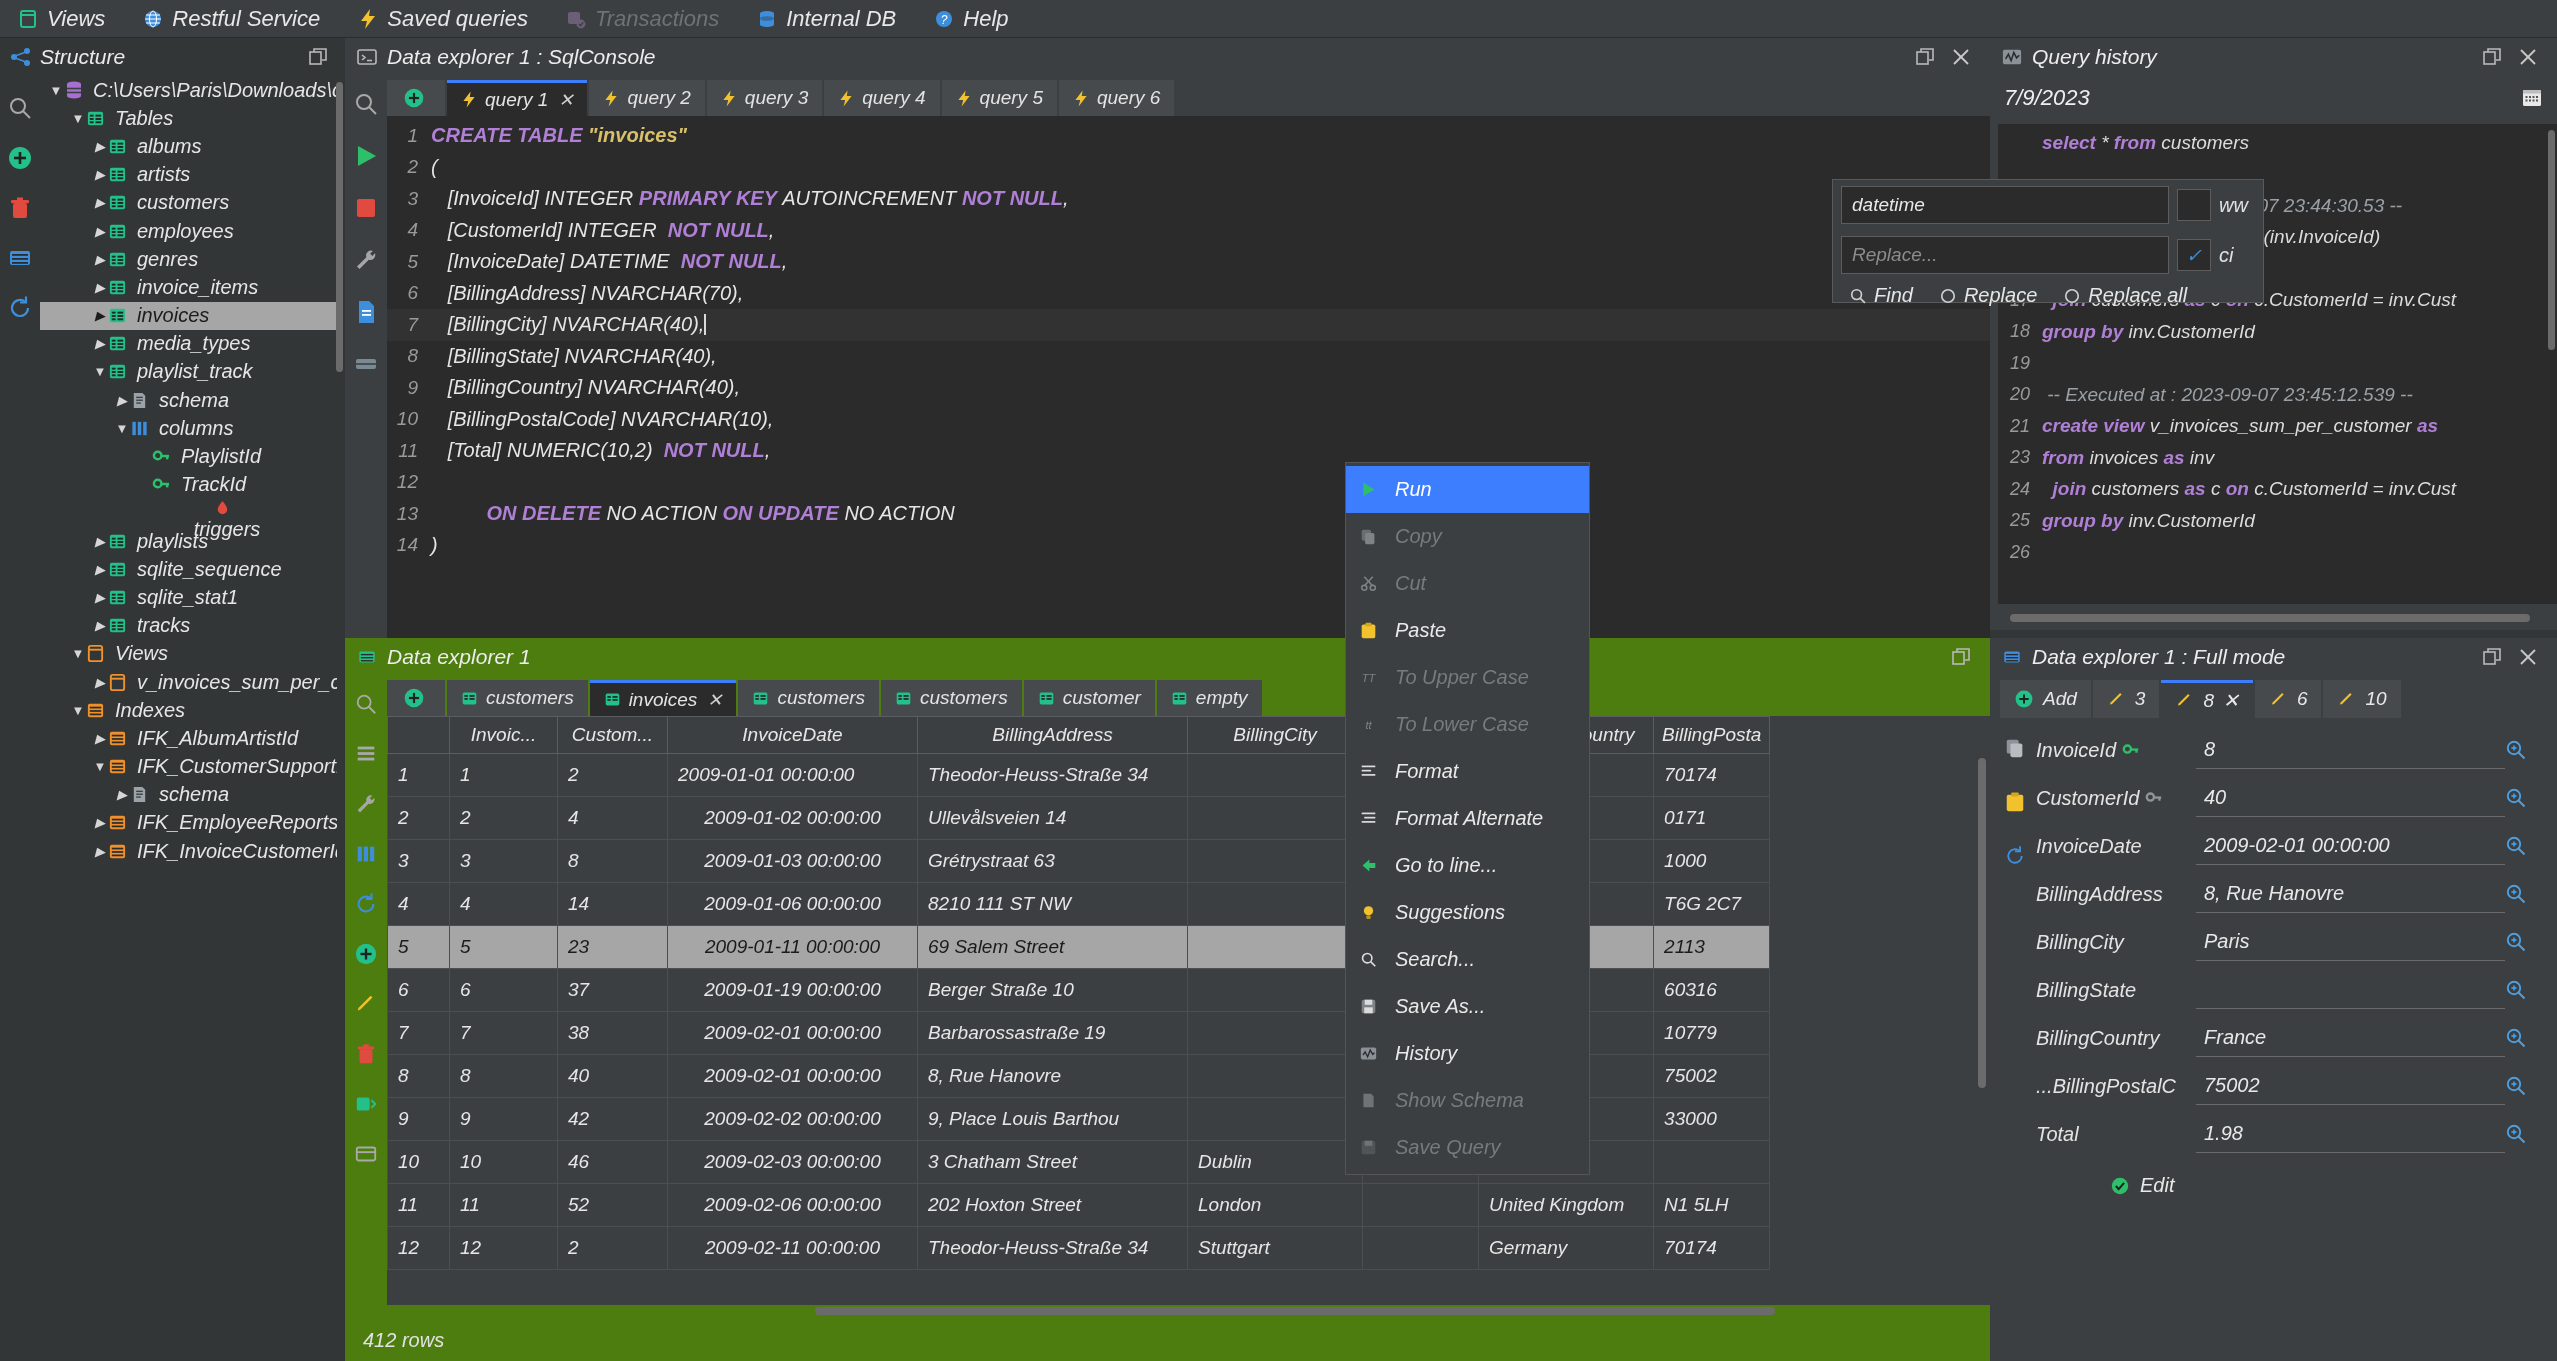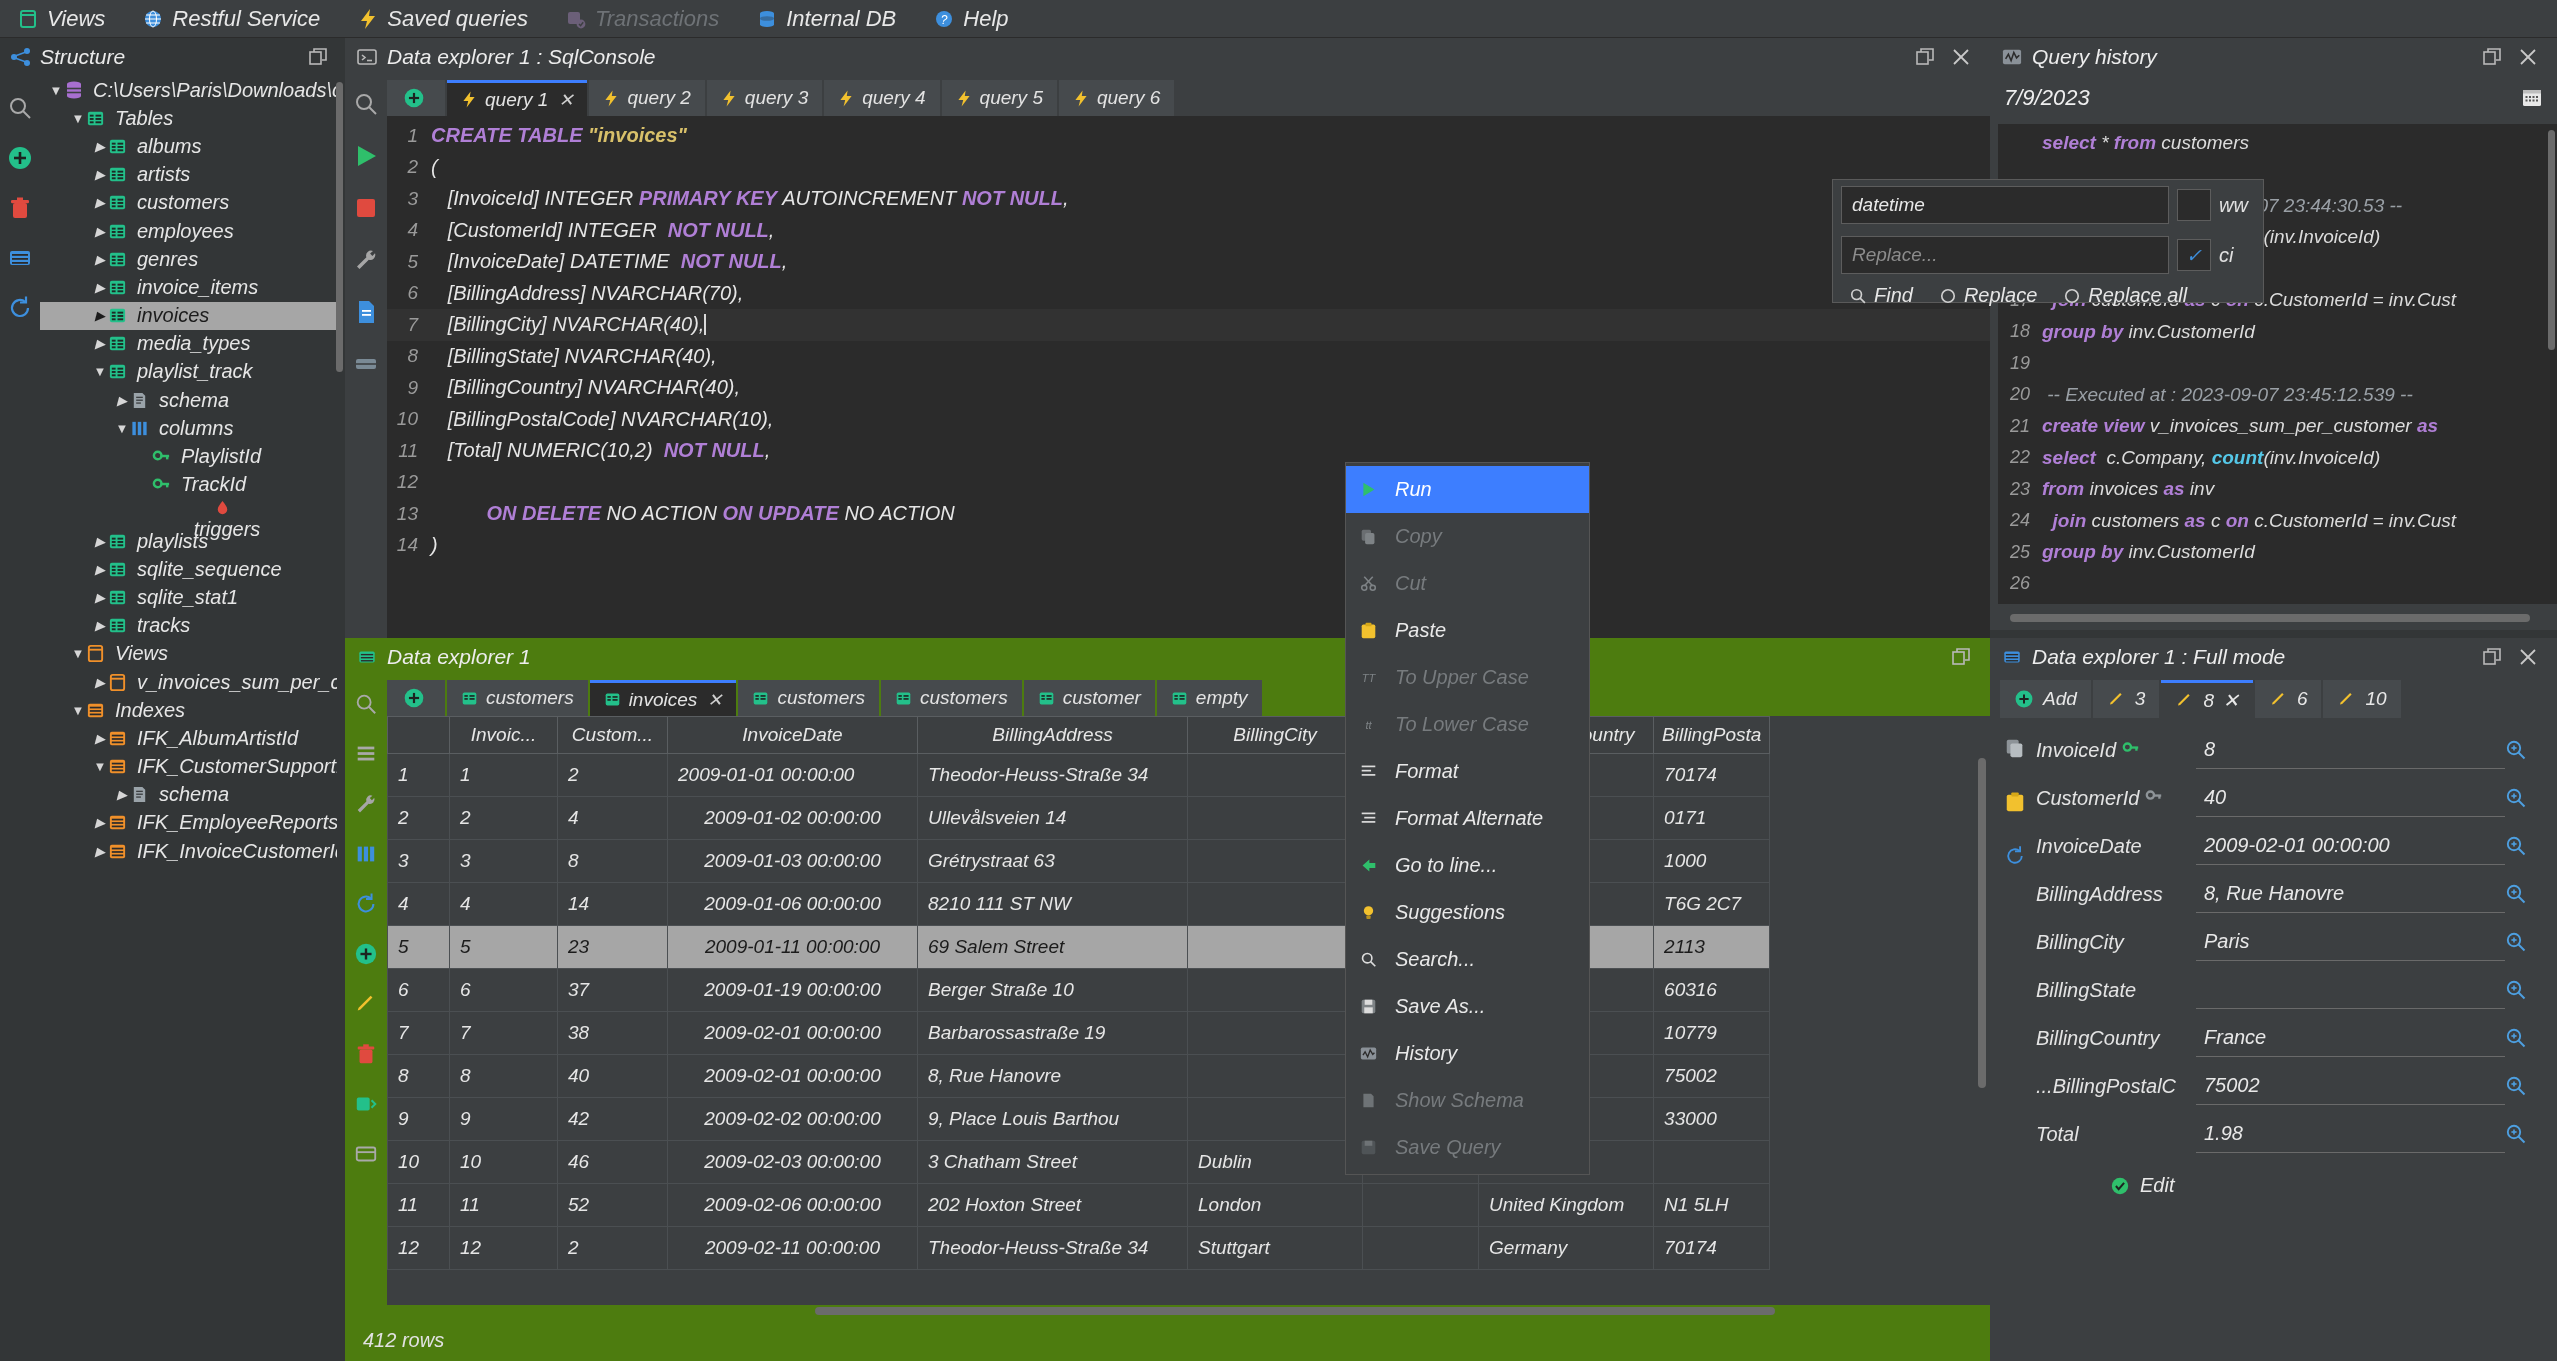--- a/index.html
+++ b/index.html
@@ -112,21 +112,21 @@
   
   .fullmode { position:absolute; left:1990px; top:638px; width:567px; height:723px; background:#3c3f41; }
   .fm-tabs { display:flex; align-items:flex-end; gap:2px; padding-left:10px; height:42px; }
   .fm-tab { height:38px; display:flex; align-items:center; gap:9px; padding:0 14px;
     background:#464a4d; font-size:19px; color:#e8e8e8; }
   .fm-tab.active { background:#3c3f41; border-top:3px solid #3d7eff; }
   .fm-rail { position:absolute; left:8px; top:96px; width:34px;
     display:flex; flex-direction:column; align-items:center; gap:26px; }
   .fm-rows { position:absolute; left:46px; right:6px; top:88px; }
   .fm-row { display:flex; align-items:center; height:48px; }
-  .fm-lbl { width:160px; font-size:20px; color:#e4e4e4; display:flex; align-items:flex-start; gap:6px; white-space:nowrap; }
+  .fm-lbl { width:160px; font-size:20px; color:#e4e4e4; display:flex; align-items:center; gap:6px; white-space:nowrap; }
   .fm-val { flex:1; font-size:20px; color:#e8e8e8; border-bottom:1px solid #6a6a6a;
     height:38px; display:flex; align-items:center; padding:0 8px; }
   .fm-mag { width:46px; text-align:center; color:#4d9fe0; font-size:20px; }
   .fm-edit { display:flex; align-items:center; gap:10px; font-size:20px; color:#e9e9e9; padding:16px 0 0 74px; }
 
   svg { display:block; }
 </style>
 </head>
 <body>
 
@@ -1306,21 +1306,20 @@
         <div class="qline"><span class="qno"></span><span><span class="kw">select </span><span>* </span><span class="kw">from </span><span>customers</span></span></div>
         <div class="qline"><span class="qno"></span><span><span></span></span></div>
         <div class="qline"><span class="qno"></span><span><span class="cmt"> -- Executed at : 2023-09-07 23:44:30.53 --</span></span></div>
         <div class="qline"><span class="qno"></span><span><span class="kw">select </span><span> c.Company, </span><span class="fn">count</span><span>(inv.InvoiceId)</span></span></div>
         <div class="qline"><span class="qno"></span><span><span class="kw">from </span><span>invoices </span><span class="kw">as </span><span>inv</span></span></div>
         <div class="qline"><span class="qno">17</span><span><span class="kw">  join </span><span>customers </span><span class="kw">as </span><span>c </span><span class="kw">on </span><span>c.CustomerId = inv.Cust</span></span></div>
         <div class="qline"><span class="qno">18</span><span><span class="kw">group by </span><span>inv.CustomerId</span></span></div>
         <div class="qline"><span class="qno">19</span><span><span></span></span></div>
         <div class="qline"><span class="qno">20</span><span><span class="cmt"> -- Executed at : 2023-09-07 23:45:12.539 --</span></span></div>
         <div class="qline"><span class="qno">21</span><span><span class="kw">create view </span><span>v_invoices_sum_per_customer </span><span class="kw">as</span></span></div>
-        <div class="qline"><span class="qno">22</span><span><span class="kw">select </span><span> c.Company, </span><span class="fn">count</span><span>(inv.InvoiceId)</span></span></div>
         <div class="qline"><span class="qno">23</span><span><span class="kw">from </span><span>invoices </span><span class="kw">as </span><span>inv</span></span></div>
         <div class="qline"><span class="qno">24</span><span><span class="kw">  join </span><span>customers </span><span class="kw">as </span><span>c </span><span class="kw">on </span><span>c.CustomerId = inv.Cust</span></span></div>
         <div class="qline"><span class="qno">25</span><span><span class="kw">group by </span><span>inv.CustomerId</span></span></div>
         <div class="qline"><span class="qno">26</span><span><span></span></span></div>
       </div>
     <div class="qh-vscroll"></div>
     <div class="qh-hscroll"></div>
   </div>
 
   <div class="fullmode">

